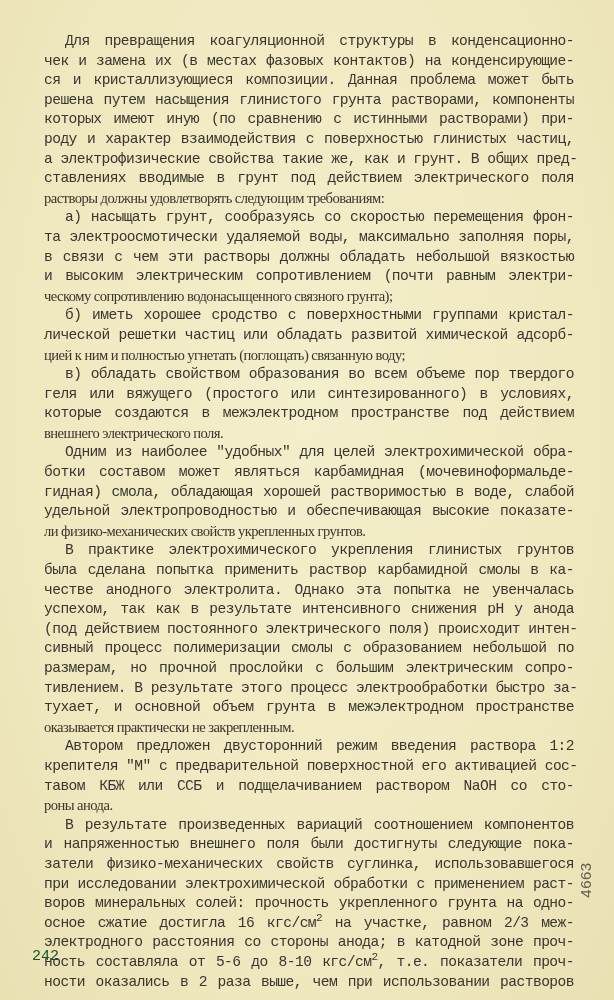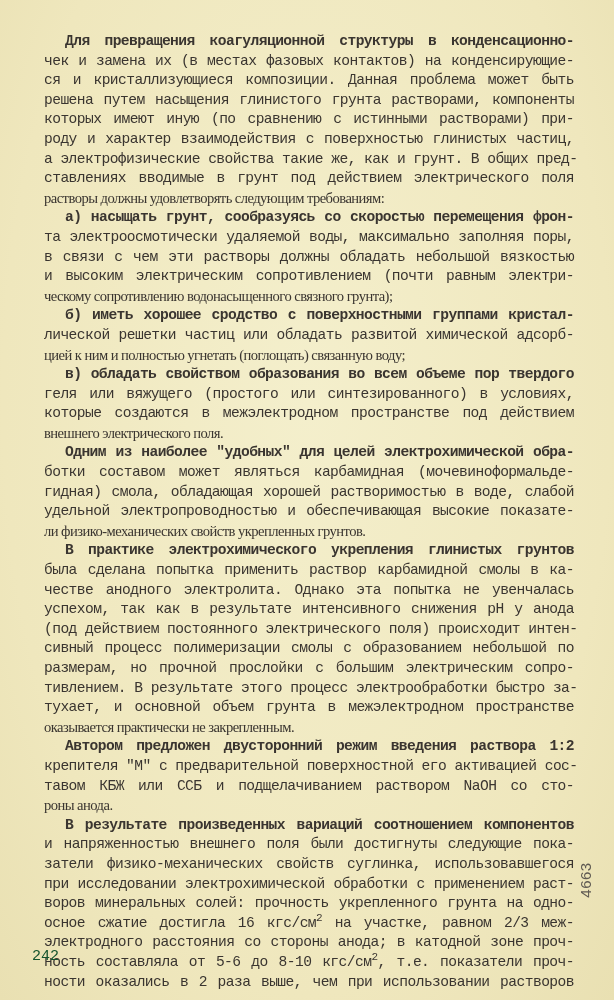--- a/index.html
+++ b/index.html
@@ -35,21 +35,20 @@
       text-align: justify;
       text-align-last: justify;
       height: 19.6px;
     }
     .line.last {
       text-align-last: left;
       font-family: Liberation Serif, serif;
     }
     .line.indent {
       padding-left: 21px;
-      font-weight: bold;
     }
     sup {
       font-size: 11px;
       line-height: 0;
       vertical-align: 6px;
     }
     .page-number {
       position: absolute;
       left: 32px;
       top: 948px;

